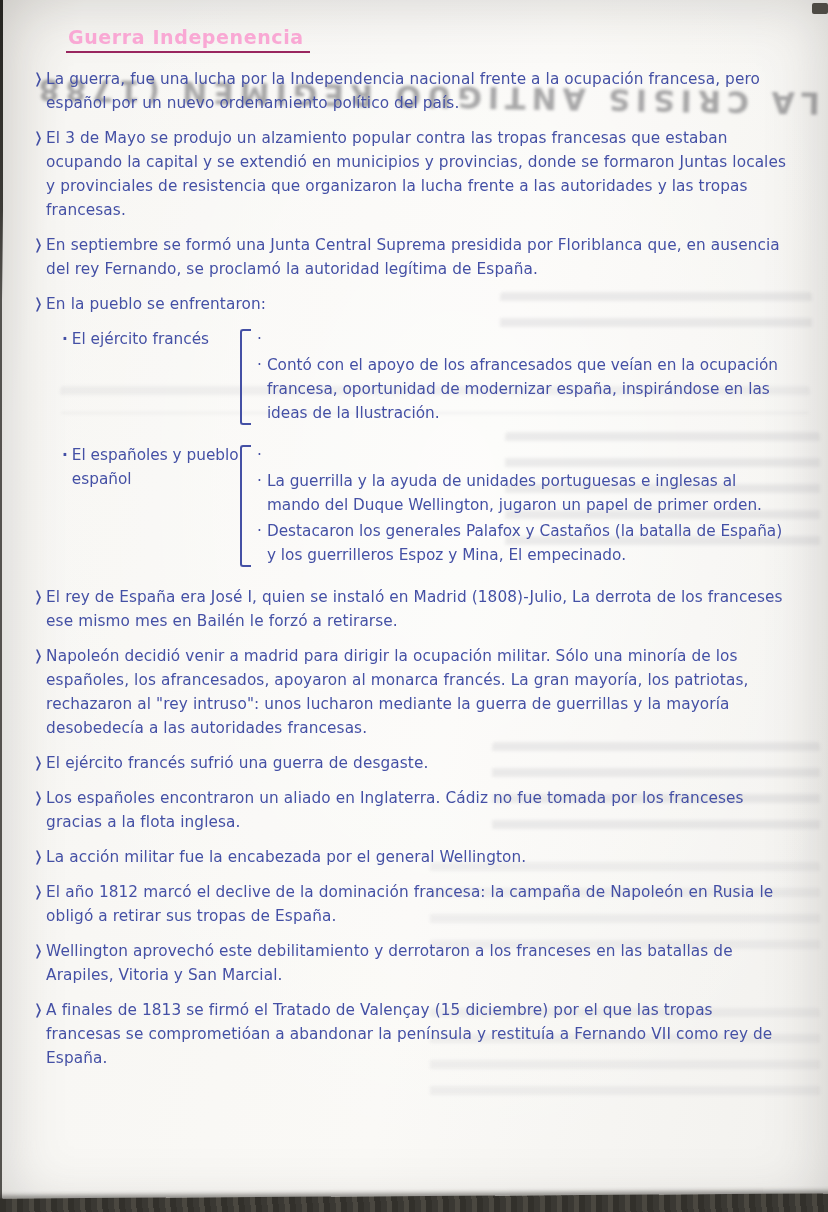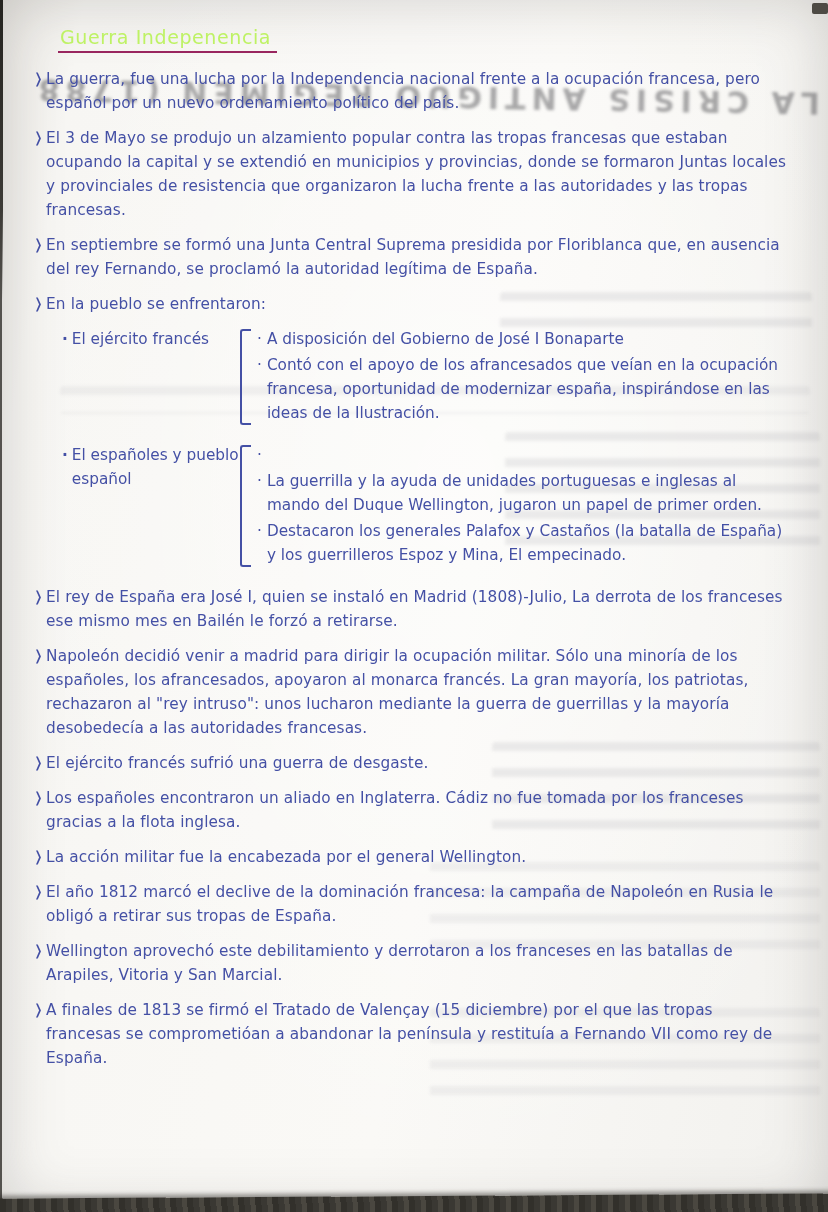--- a/index.html
+++ b/index.html
@@ -34,23 +34,23 @@
     z-index:1;pointer-events:none;
   }
   .ghost-lines{
     position:absolute;z-index:0;pointer-events:none;
     background:repeating-linear-gradient(180deg, rgba(150,150,158,.20) 0 9px, rgba(0,0,0,0) 9px 26px);
     filter:blur(1.6px);opacity:.8;border-radius:4px;
   }
 
   .content{position:absolute;left:36px;top:26px;width:756px;z-index:2;color:#4450a5;}
   .title{
-    display:inline-block;margin-left:22px;margin-bottom:14px;
-    color:#bef264;font-size:19px;letter-spacing:.6px;
-    border-bottom:2px solid #99265f;padding:0 6px 3px 2px;
+    display:inline-block;margin-left:30px;margin-bottom:14px;
+    color:#f9a8d4;font-size:19px;letter-spacing:.6px;
+    border-bottom:2px solid #99265f;padding:0 6px 3px 2px;font-weight:bold;
   }
   .para{display:flex;align-items:flex-start;margin:0 0 11px 0;font-size:15.3px;line-height:24px;}
   .marker{flex:0 0 auto;margin-right:5px;font-weight:bold;}
   .ptext{flex:1 1 auto;letter-spacing:.1px;}
 
   .confront{margin:4px 0 6px 26px;}
   .faction{display:flex;align-items:flex-start;margin:0 0 16px 0;font-size:15.3px;line-height:24px;}
   .f-label{flex:0 0 178px;display:flex;}
   .f-label .marker{margin-right:4px;}
   .bracket{
@@ -101,21 +101,20 @@
     <div class="confront">
       <div class="faction">
         <div class="f-label">
           <span class="marker">·</span>
           <span>El ejército francés</span>
         </div>
         <div class="bracket"></div>
         <div class="f-points">
           <div class="f-point">
             <span class="marker">·</span>
-            <span>A disposición del Gobierno de José I Bonaparte</span>
           </div>
           <div class="f-point">
             <span class="marker">·</span>
             <span>Contó con el apoyo de los afrancesados que veían en la ocupación francesa, oportunidad de modernizar españa, inspirándose en las ideas de la Ilustración.</span>
           </div>
         </div>
       </div>
 
       <div class="faction">
         <div class="f-label">

